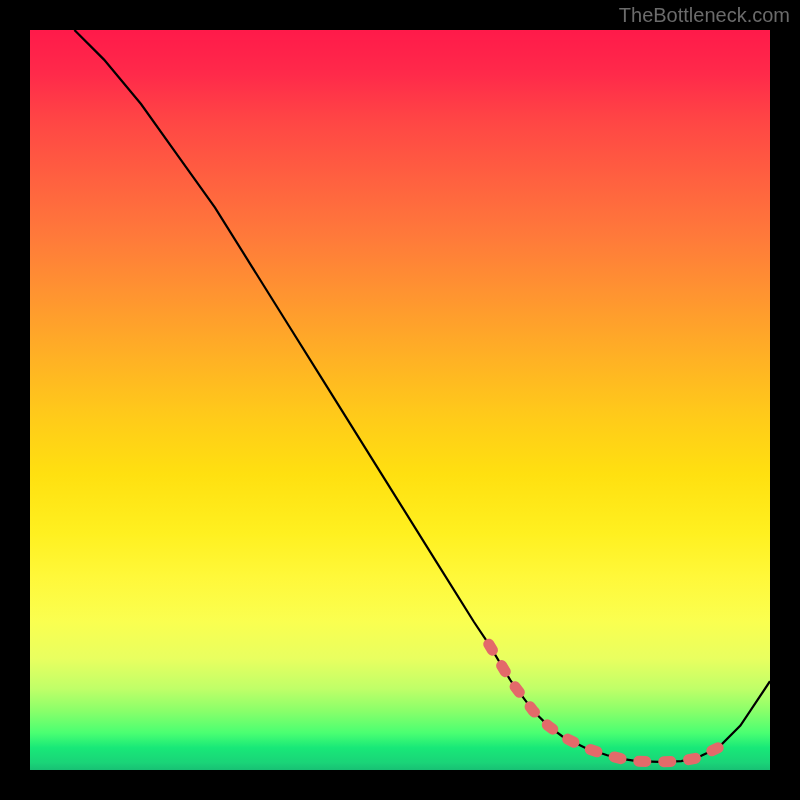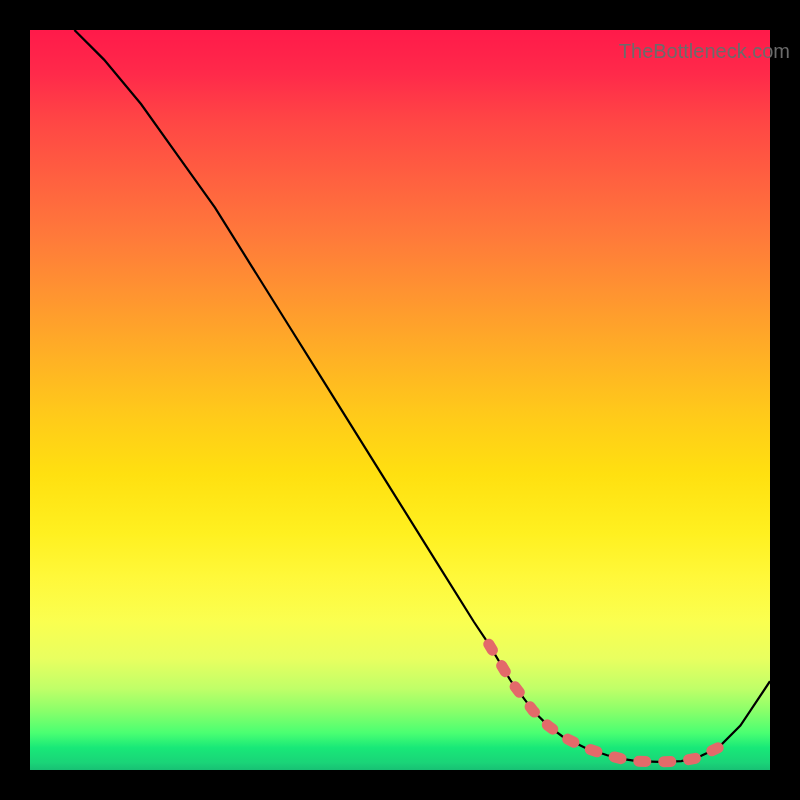--- a/index.html
+++ b/index.html
@@ -5,21 +5,20 @@
   * { margin: 0; padding: 0; box-sizing: border-box; }
   body { width: 800px; height: 800px; background: #000; position: relative; font-family: Arial, sans-serif; }
   .attribution {
     position: absolute;
     top: 4px;
     right: 10px;
     color: #6b6b6b;
     font-size: 20px;
     font-weight: normal;
     z-index: 10;
-    margin-top: 36px;
   }
   .plot-area {
     position: absolute;
     left: 30px;
     top: 30px;
     width: 740px;
     height: 740px;
     overflow: hidden;
   }
   .gradient-bg {

